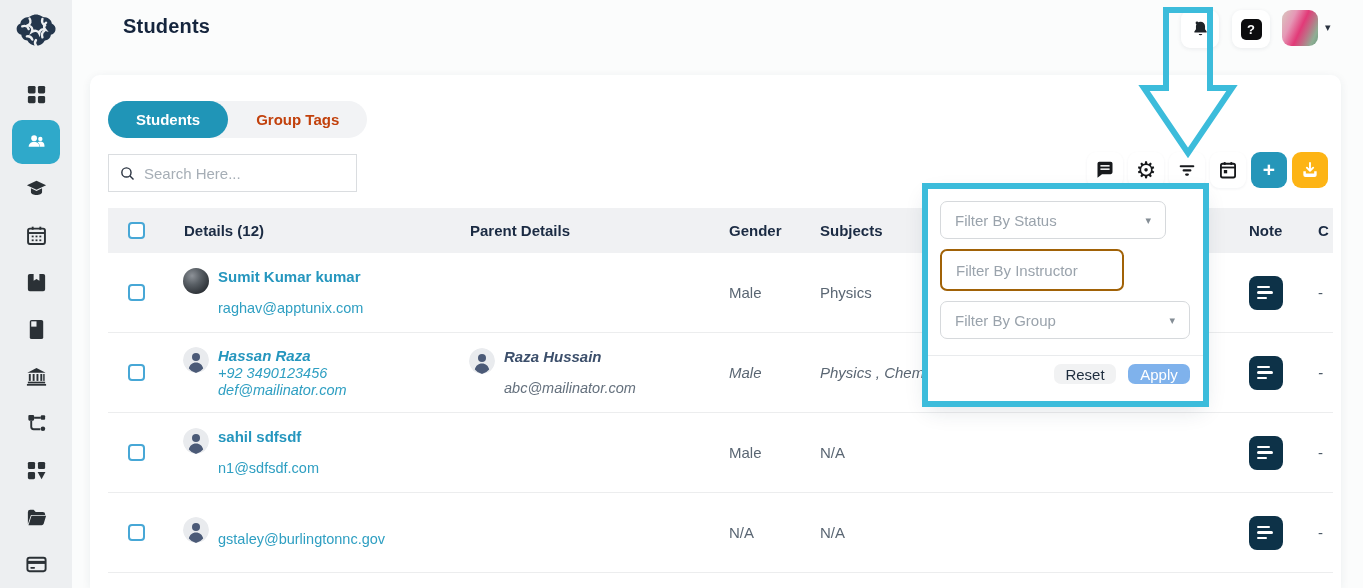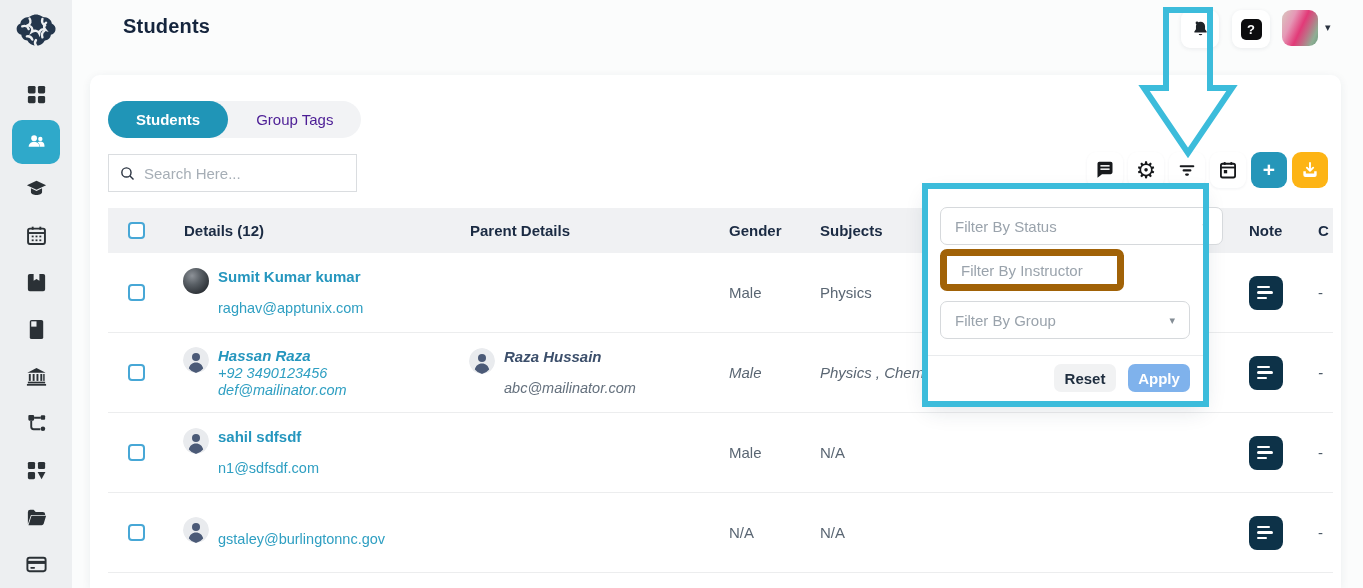--- a/index.html
+++ b/index.html
@@ -27,21 +27,21 @@
                 font-size:13px; display:flex; align-items:center; justify-content:center; }
   .avatar { position:absolute; left:1282px; top:10px; width:36px; height:36px; border-radius:9px; z-index:3;
             background:linear-gradient(115deg,#d9c9bf 0%,#e598b6 28%,#e23a78 52%,#bf6f86 68%,#8fae94 85%,#6f9b80 100%); }
   .hdr-caret { position:absolute; left:1325px; top:21px; color:#2a3340; font-size:11px; z-index:3; }
   
   .card { position:absolute; left:90px; top:75px; width:1251px; height:513px; background:#fff;
           border-radius:10px 10px 0 0; box-shadow:0 2px 10px rgba(30,50,70,.07); z-index:1; }
   
   .tabs { position:absolute; left:108px; top:101px; height:37px; display:inline-flex; background:#f2f3f5;
           border-radius:19px; z-index:4; }
-  .tab { height:37px; display:flex; align-items:center; padding:0 28px; font-size:15px; font-weight:400; color:#4c1d95; cursor:pointer; }
+  .tab { height:37px; display:flex; align-items:center; padding:0 28px; font-size:15px; font-weight:700; color:#c2410c; cursor:pointer; }
   .tab.active { background:#2095b7; color:#fff; border-radius:19px; font-weight:700; }
   
   .search-box { position:absolute; left:108px; top:154px; width:249px; height:38px; border:1px solid #dadde0;
                 border-radius:0; background:#fff; display:flex; align-items:center; padding:0 10px; z-index:4; }
   .search-box svg { width:17px; height:17px; margin-right:8px; flex:0 0 auto; }
   .search-box input { border:none; outline:none; width:100%; font-size:15px; color:#425061; background:transparent;
                       font-family:"Liberation Sans", sans-serif; }
   .search-box input::placeholder { color:#a6aeb6; }
   
   .toolbar { position:absolute; left:1087px; top:152px; display:flex; gap:5px; z-index:4; }
@@ -75,27 +75,27 @@
               justify-content:center; gap:3px; padding-left:8px; cursor:pointer; }
   .note-btn i { display:block; height:2.5px; background:#fff; border-radius:2px; }
   .nb1{ width:13px; } .nb2{ width:16px; } .nb3{ width:10px; }
   .dash { font-size:15px; color:#4c5a68; }
   
   .fpanel { position:absolute; left:928px; top:189px; width:275px; height:212px; background:#fff; z-index:15;
             box-shadow:0 8px 22px rgba(30,50,70,.14); }
   .fselect { position:absolute; left:12px; height:38px; border:1px solid #d6d9dc; border-radius:7px; background:#fff;
              display:flex; align-items:center; padding:0 14px; font-size:15px; color:#9aa3ac; cursor:pointer; }
   .fselect .fcaret { margin-left:auto; color:#848d95; font-size:11px; }
-  .fsel-status { top:12px; width:283px;margin-top:6px; }
+  .fsel-status { top:12px; width:226px; }
   .fsel-group { top:112px; width:250px; }
-  .finput { position:absolute; left:12px; top:60px; width:184px; height:42px; border:7px solid #a16207; border-radius:7px;
+  .finput { position:absolute; left:12px; top:60px; width:184px; height:42px; border:2px solid #a16207; border-radius:7px;
             padding:0 14px; font-size:15px; color:#425061; outline:none; font-family:"Liberation Sans", sans-serif; }
   .finput::placeholder { color:#9aa3ac; }
   .fdivider { position:absolute; left:0; top:166px; width:275px; height:1px; background:#e9ebed; }
-  .fbtn { position:absolute; top:175px; height:28px; border:none; border-radius:7px; font-size:15px; font-weight:700;
+  .fbtn { position:absolute; top:175px; height:20px; border:none; border-radius:7px; font-size:15px; font-weight:400;
           display:flex; align-items:center; justify-content:center; cursor:pointer; font-family:"Liberation Sans", sans-serif; }
   .freset { left:126px; width:62px; background:#f1f2f3; color:#1e2d3e; }
   .fapply { left:200px; width:62px; background:#7fb2ec; color:#fff; }
   
   .ann-box { position:absolute; left:922px; top:183px; width:287px; height:224px; border:6px solid #3cbcdb; z-index:20; pointer-events:none; }
   .ann-arrow { position:absolute; left:0; top:0; width:1363px; height:588px; z-index:30; pointer-events:none; }
 </style>
 </head>
 <body>
 

